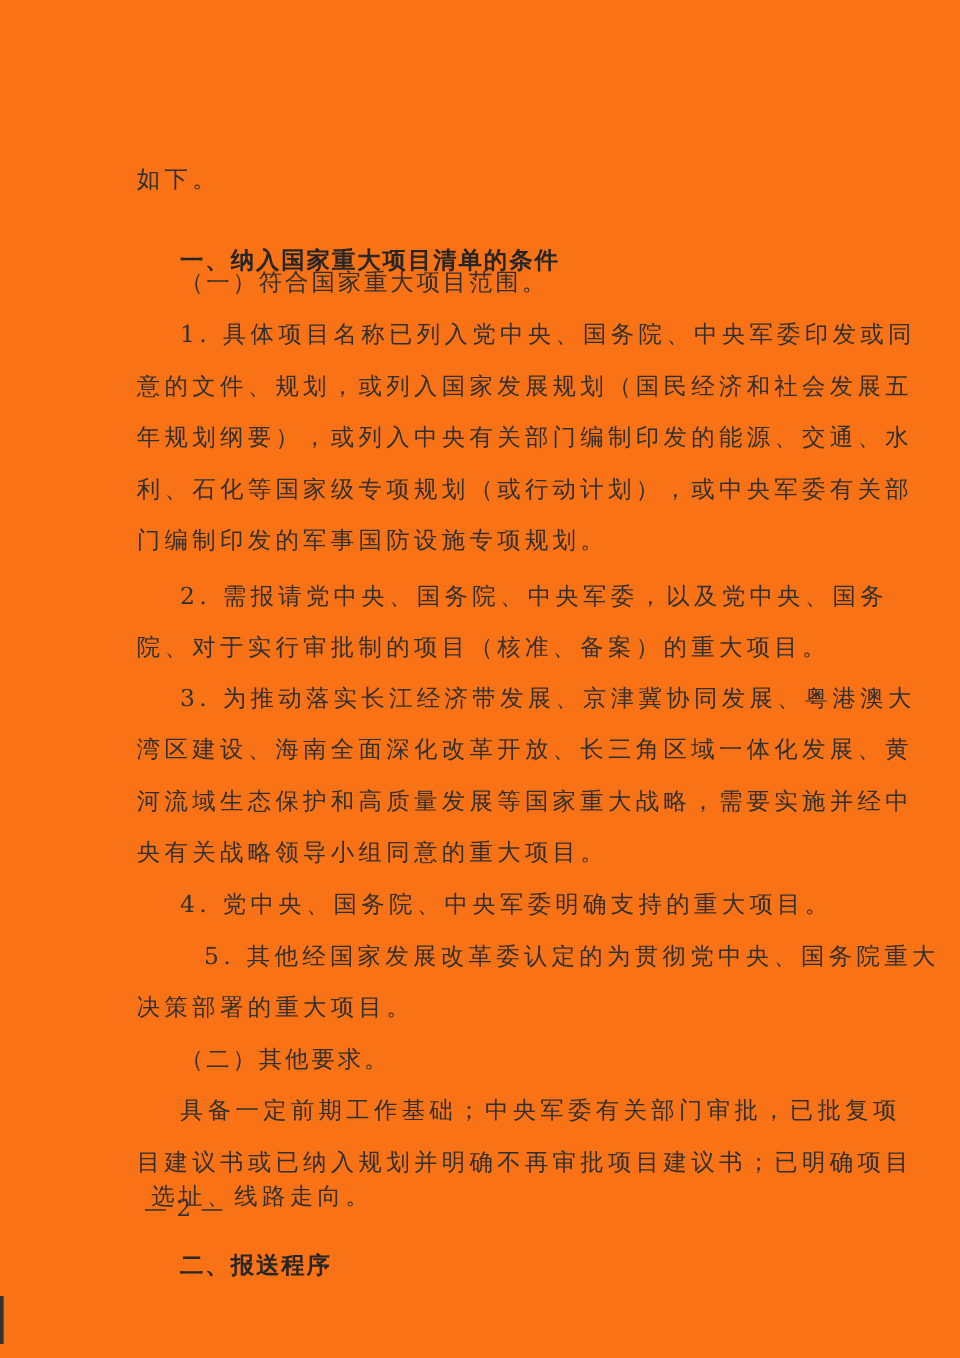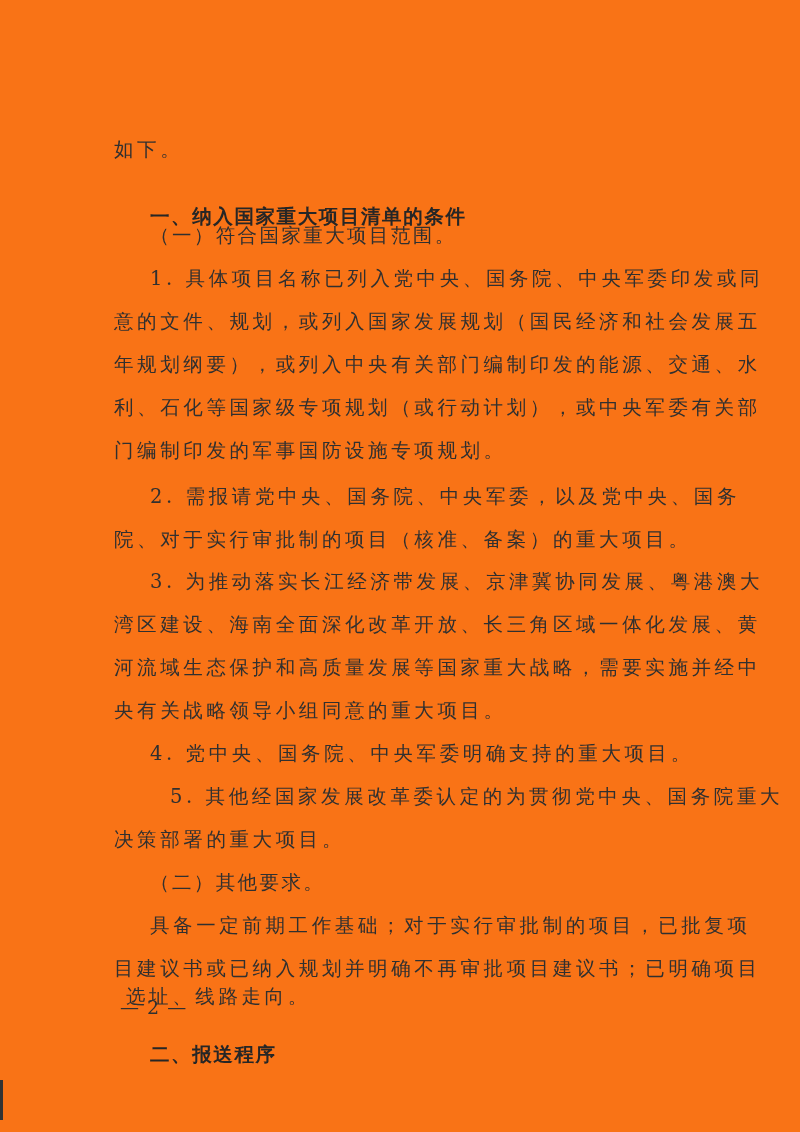--- a/index.html
+++ b/index.html
@@ -78,19 +78,19 @@
       <div class="line indent justify" style="top: 483px;">2. 需报请党中央、国务院、中央军委，以及党中央、国务</div>
       <div class="line" style="top: 526px;">院、对于实行审批制的项目（核准、备案）的重大项目。</div>
       <div class="line indent justify" style="top: 568px;">3. 为推动落实长江经济带发展、京津冀协同发展、粤港澳大</div>
       <div class="line justify" style="top: 611px;">湾区建设、海南全面深化改革开放、长三角区域一体化发展、黄</div>
       <div class="line justify" style="top: 654px;">河流域生态保护和高质量发展等国家重大战略，需要实施并经中</div>
       <div class="line" style="top: 697px;">央有关战略领导小组同意的重大项目。</div>
       <div class="line indent" style="top: 740px;">4. 党中央、国务院、中央军委明确支持的重大项目。</div>
       <div class="line indent justify" style="top: 783px; margin-left: 20px;">5. 其他经国家发展改革委认定的为贯彻党中央、国务院重大</div>
       <div class="line" style="top: 826px;">决策部署的重大项目。</div>
       <div class="line indent subheading" style="top: 869px;">（二）其他要求。</div>
-      <div class="line indent justify" style="top: 912px;">具备一定前期工作基础；对于实行审批制的项目，已批复项</div>
+      <div class="line indent justify" style="top: 912px;">具备一定前期工作基础；中央军委有关部门审批，已批复项</div>
       <div class="line justify" style="top: 955px;">目建议书或已纳入规划并明确不再审批项目建议书；已明确项目</div>
       <div class="line" style="top: 983px; margin-left: 12px;">选址、线路走向。</div>
       <div class="line indent heading" style="top: 1041px;">二、报送程序</div>
     </div>
   <div class="page-number" style="top: 993px;">— 2 —</div>
 </div>
 
 </body></html>

